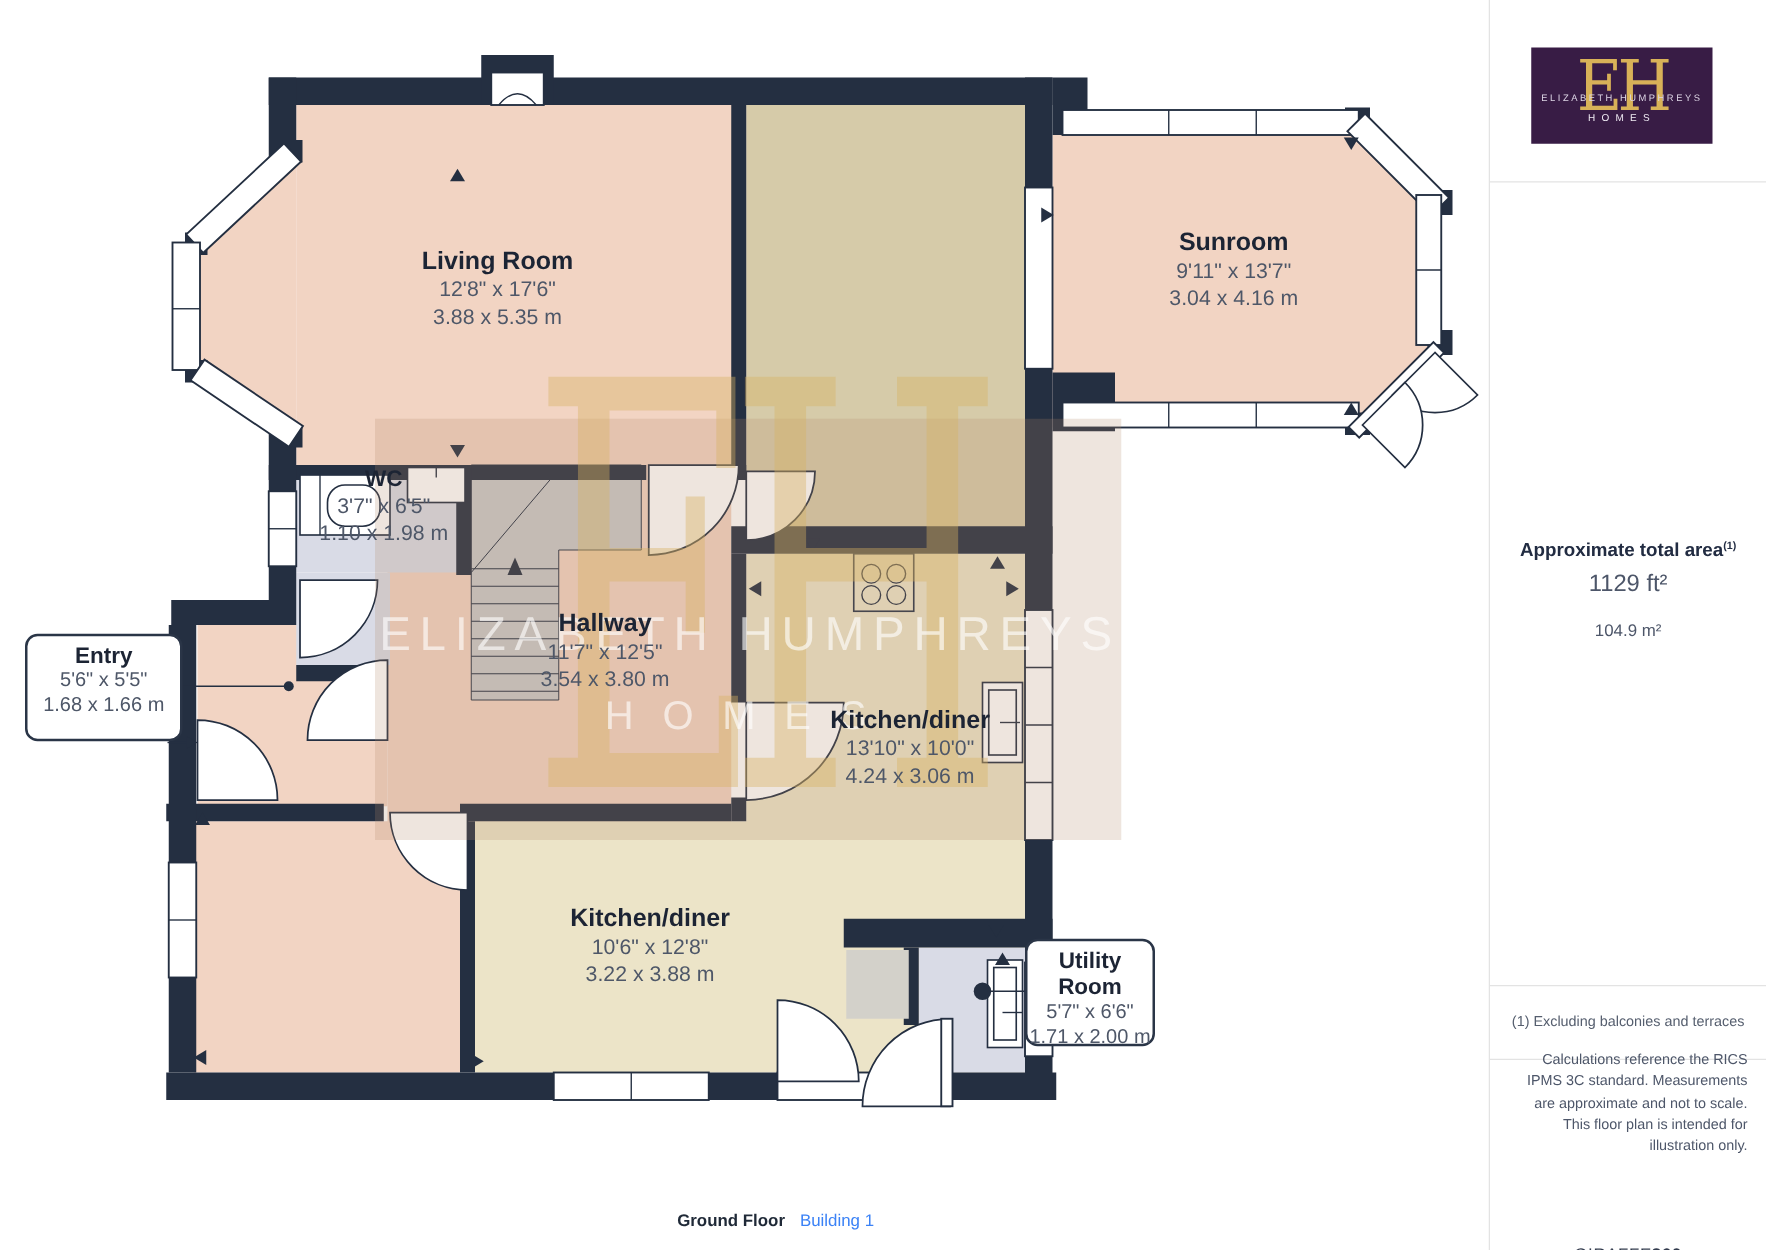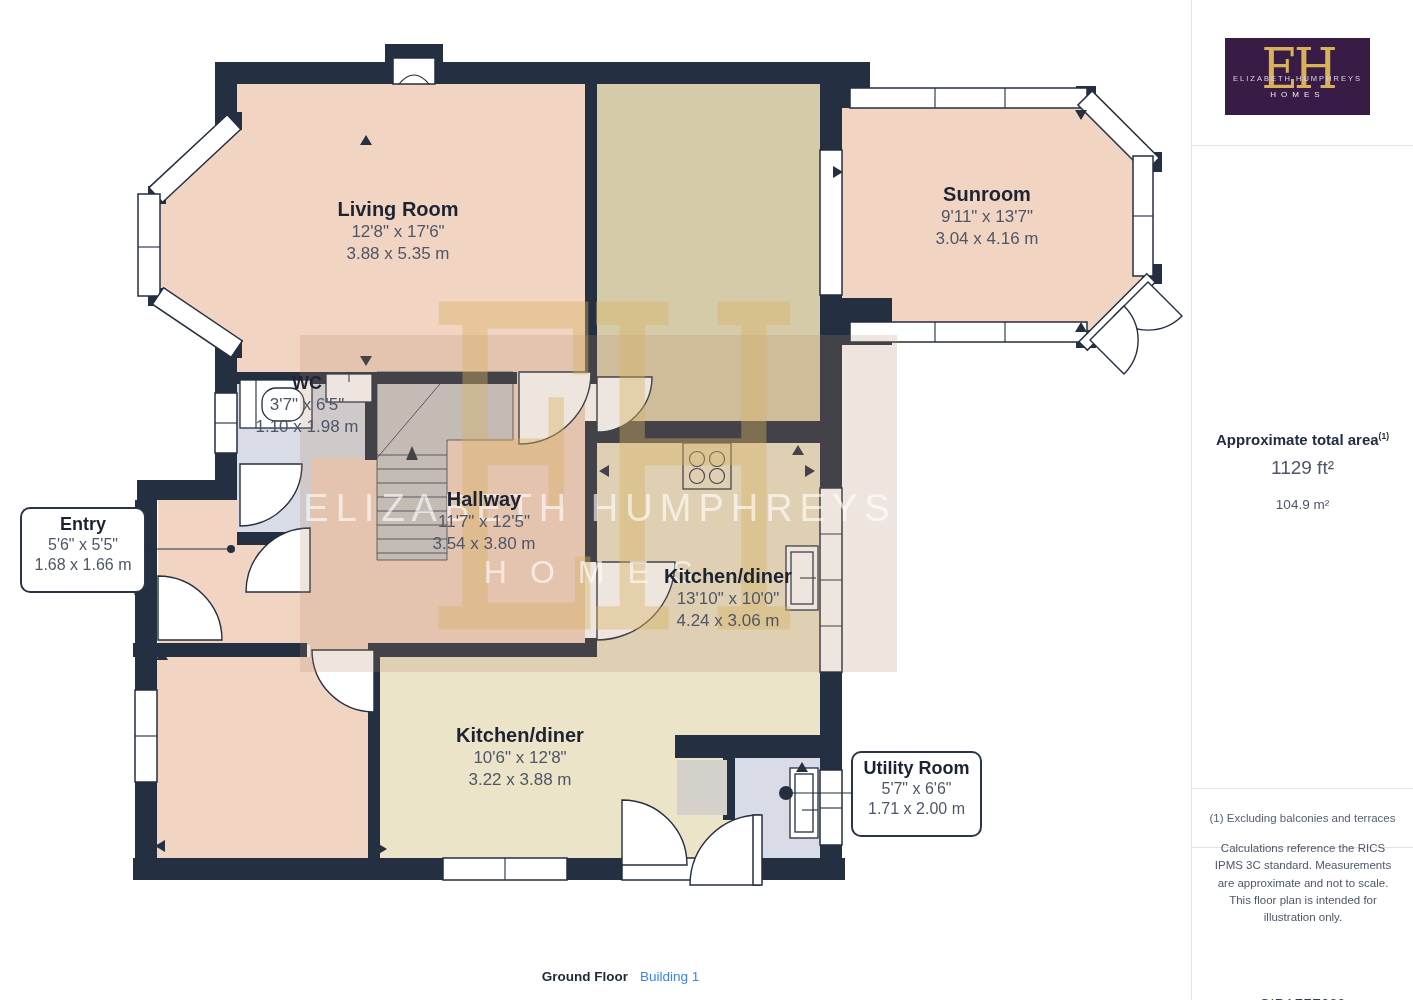--- a/index.html
+++ b/index.html
@@ -51,21 +51,21 @@
   .logo-l1{position:absolute;left:0;top:36px;width:100%;text-align:center;font-size:7.5px;
            letter-spacing:2px;color:#ded6e6;}
   .logo-l2{position:absolute;left:0;top:52px;width:100%;text-align:center;font-size:8px;
            letter-spacing:5px;color:#f0ebf4;}
   .sb-center{position:absolute;left:0;width:100%;text-align:center;}
   .area-title{top:431px;font-size:15px;font-weight:bold;color:#222c42;}
   .area-title sup{font-size:8.5px;}
   .area-val1{top:457px;font-size:19px;color:#4d5669;}
   .area-val2{top:476px;font-size:13.5px;color:#4d5669;margin-top:21px;}
   .footnote{top:812px;font-size:11.5px;color:#555e6e;}
-  .disclaimer{top:840px;left:16px;width:190px;font-size:11.5px;line-height:1.5;color:#4d5669;text-align:center;position:absolute;}
+  .disclaimer{top:840px;left:16px;width:190px;font-size:11.5px;line-height:1.5;color:#4d5669;text-align:right;position:absolute;}
   .giraffe{top:996px;font-size:13.5px;color:#333c4e;letter-spacing:0.5px;}
   .giraffe b{font-weight:bold;}
 
   
   .footer{position:absolute;left:598px;top:969px;transform:translateX(-50%);white-space:nowrap;font-size:13.5px;}
   .footer .fl{font-weight:bold;color:#1f2937;margin-left:45px;}
   .footer .bl{color:#3b82f6;margin-left:12px;}
 </style>
 </head>
 <body>
@@ -287,21 +287,21 @@
       <div class="rl-title">Kitchen/diner</div>
       <div class="rl-dims">10'6" x 12'8"</div>
       <div class="rl-dims">3.22 x 3.88 m</div>
     </div>
 
     <div class="callout" style="left:20px;top:507px;width:126px;height:86px">
       <div class="rl-title">Entry</div>
       <div class="rl-dims">5'6" x 5'5"</div>
       <div class="rl-dims">1.68 x 1.66 m</div>
     </div>
-    <div class="callout" style="left:851px;top:751px;width:131px;height:86px">
+    <div class="callout" style="left:820px;top:751px;width:104px;height:86px">
       <div class="rl-title">Utility Room</div>
       <div class="rl-dims">5'7" x 6'6"</div>
       <div class="rl-dims">1.71 x 2.00 m</div>
     </div>
 
     <div class="footer">
       <span class="fl">Ground Floor</span><span class="bl">Building 1</span>
     </div>
   </div>
 

